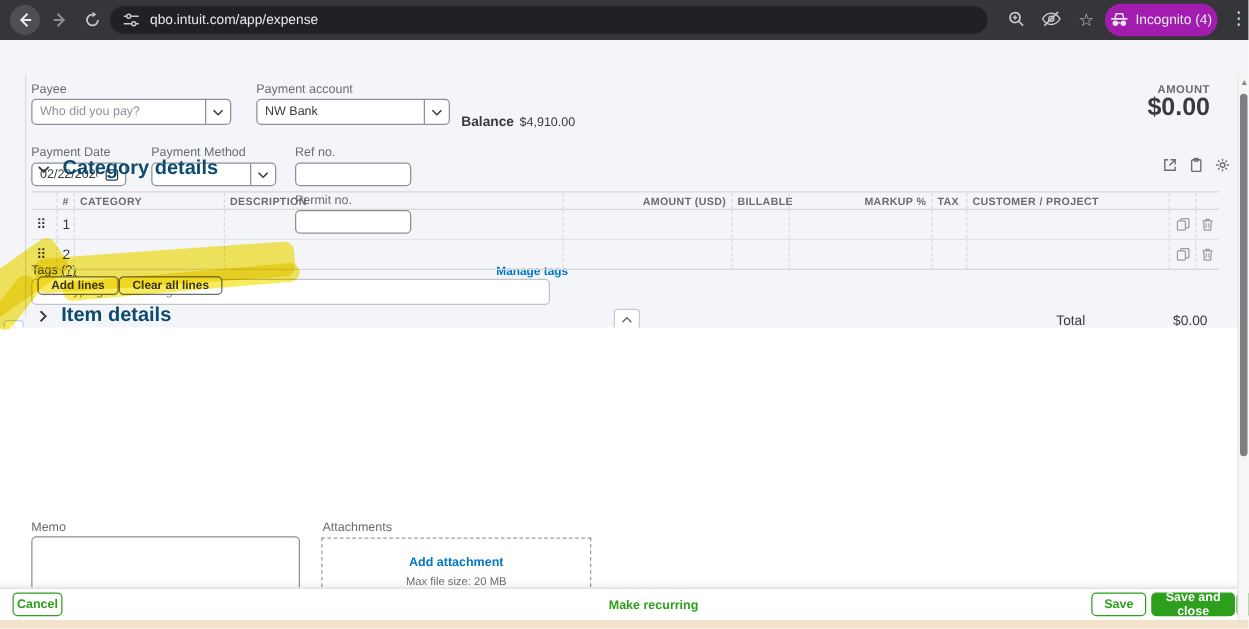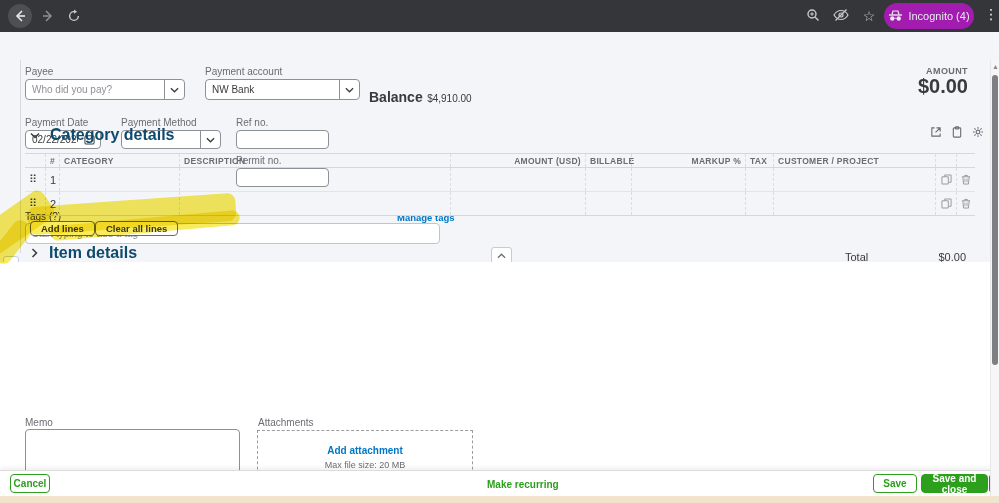--- a/index.html
+++ b/index.html
@@ -31,21 +31,21 @@
   
   .body-area { position:absolute; left:0; top:60px; width:990px; height:436px; }
   .vline { position:absolute; left:20px; top:0; width:1px; height:193px; background:#d8dadd; }
   .lbl { position:absolute; font-size:10px; color:#6b6c72; }
   .fld { position:absolute; background:#fff; border:1px solid #8d9096; border-radius:4px; display:flex; align-items:center; font-size:10px; color:#393a3d; }
   .fld input { border:none; outline:none; flex:1; min-width:0; font-size:10px; color:#393a3d; font-family:inherit; padding:0 6px; background:transparent; }
   .fld input::placeholder { color:#8d9096; }
   .chev-seg { width:20px; align-self:stretch; border-left:1px solid #8d9096; display:flex; align-items:center; justify-content:center; }
   .sel-text { flex:1; padding:0 6px; }
   .balance { position:absolute; left:369px; top:28px; }
-  .balance b { font-size:14px; color:#393a3d; }
+  .balance b { font-size:11px; color:#393a3d; }
   .balance span { font-size:10px; color:#393a3d; }
   .amt-lbl { position:absolute; right:22px; top:6px; font-size:9px; font-weight:bold; color:#6b6c72; letter-spacing:.4px; }
   .amt-val { position:absolute; right:22px; top:15px; font-size:20px; font-weight:bold; color:#393a3d; }
 
   .cal-ico { margin-right:5px; }
 
   
   .manage-tags { position:absolute; left:397px; top:152px; font-size:9.5px; font-weight:bold; color:#0077c5; cursor:pointer; }
   .hl { position:absolute; background:#f6e41e; opacity:.72; mix-blend-mode:multiply; border-radius:8px; pointer-events:none; z-index:3; }
 
@@ -115,20 +115,29 @@
       <svg width="14" height="14" viewBox="0 0 14 14">
           <path d="M5 2 L10 7 L5 12" stroke="#8a8c8f" stroke-width="1.6" fill="none"></path>
           <path d="M2 7 H10" stroke="#8a8c8f" stroke-width="1.6"></path>
         </svg>
     </div>
     <div class="nav-btn reload-btn">
       <svg width="14" height="14" viewBox="0 0 16 16">
           <path d="M13 8 A5 5 0 1 1 8 3" stroke="#c8cacd" stroke-width="1.6" fill="none"></path>
           <path d="M8 0.5 L11.5 3 L8 5.5 Z" fill="#c8cacd"></path>
         </svg>
+    </div>
+    <div class="url-pill">
+      <svg width="14" height="14" viewBox="0 0 14 14">
+        <circle cx="5" cy="4" r="1.6" fill="none" stroke="#c8cacd" stroke-width="1.2"></circle>
+          <path d="M7 4 H13 M1 4 H3.4" stroke="#c8cacd" stroke-width="1.2"></path>
+        <circle cx="9" cy="10" r="1.6" fill="none" stroke="#c8cacd" stroke-width="1.2"></circle>
+          <path d="M1 10 H7.4 M10.6 10 H13" stroke="#c8cacd" stroke-width="1.2"></path>
+      </svg>
+      <span class="url-text">qbo.intuit.com/app/expense</span>
     </div>
     <div class="chrome-ico" style="left:806px;">
       <svg width="14" height="14" viewBox="0 0 14 14">
           <circle cx="6" cy="6" r="4" stroke="#c8cacd" stroke-width="1.4" fill="none"></circle>
           <path d="M9 9 L12.5 12.5" stroke="#c8cacd" stroke-width="1.4"></path>
           <path d="M4.2 6 H7.8 M6 4.2 V7.8" stroke="#c8cacd" stroke-width="1.1"></path>
         </svg>
     </div>
     <div class="chrome-ico" style="left:833px;">
       <svg width="16" height="14" viewBox="0 0 16 14">

